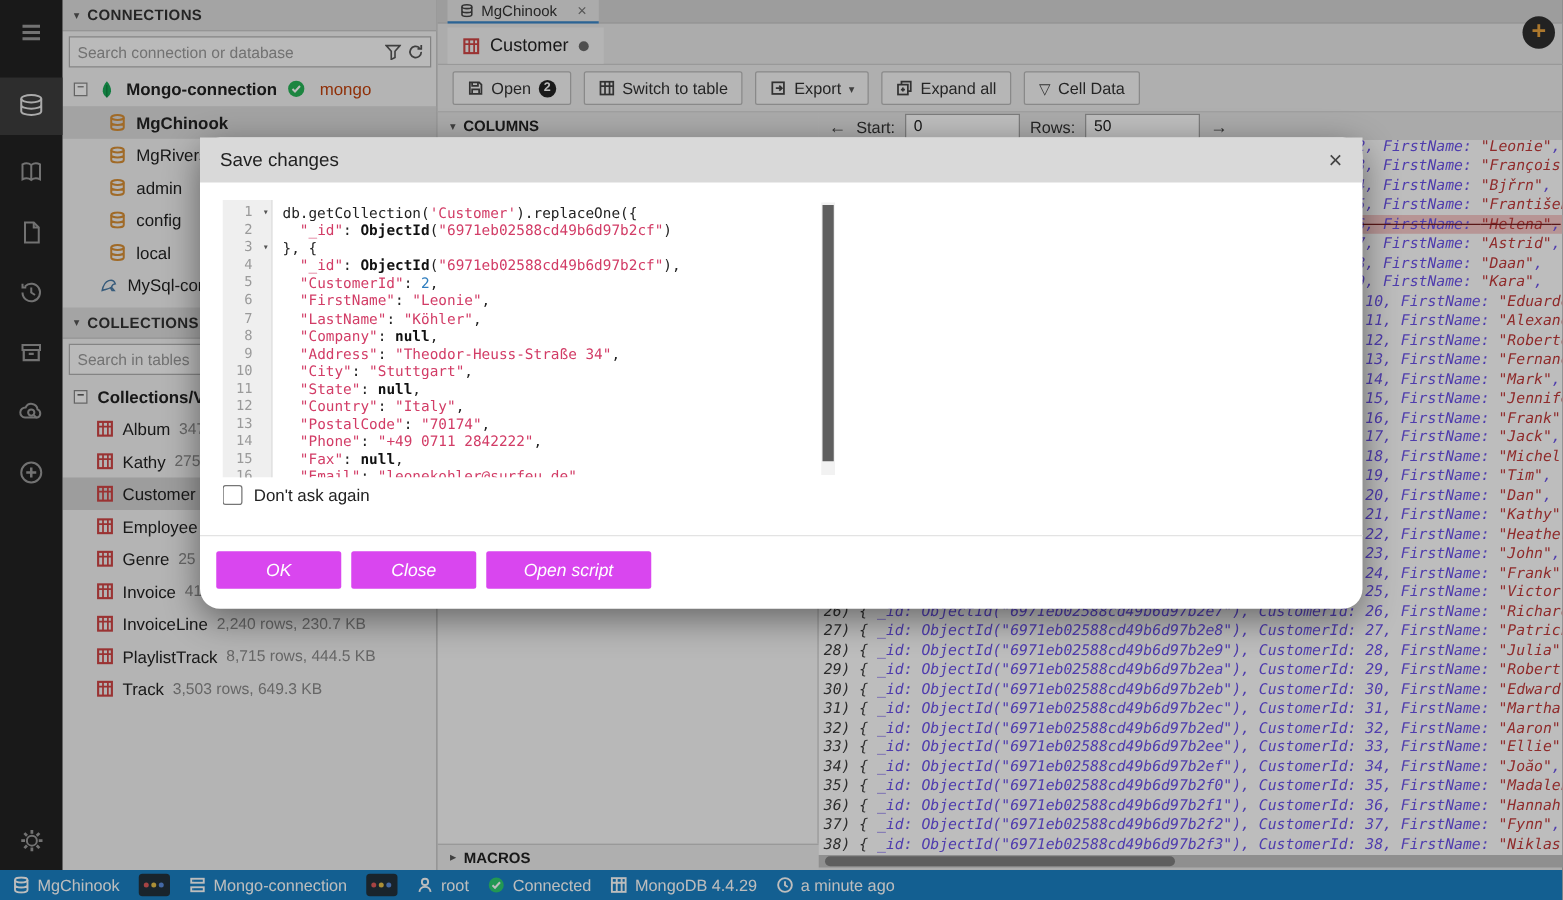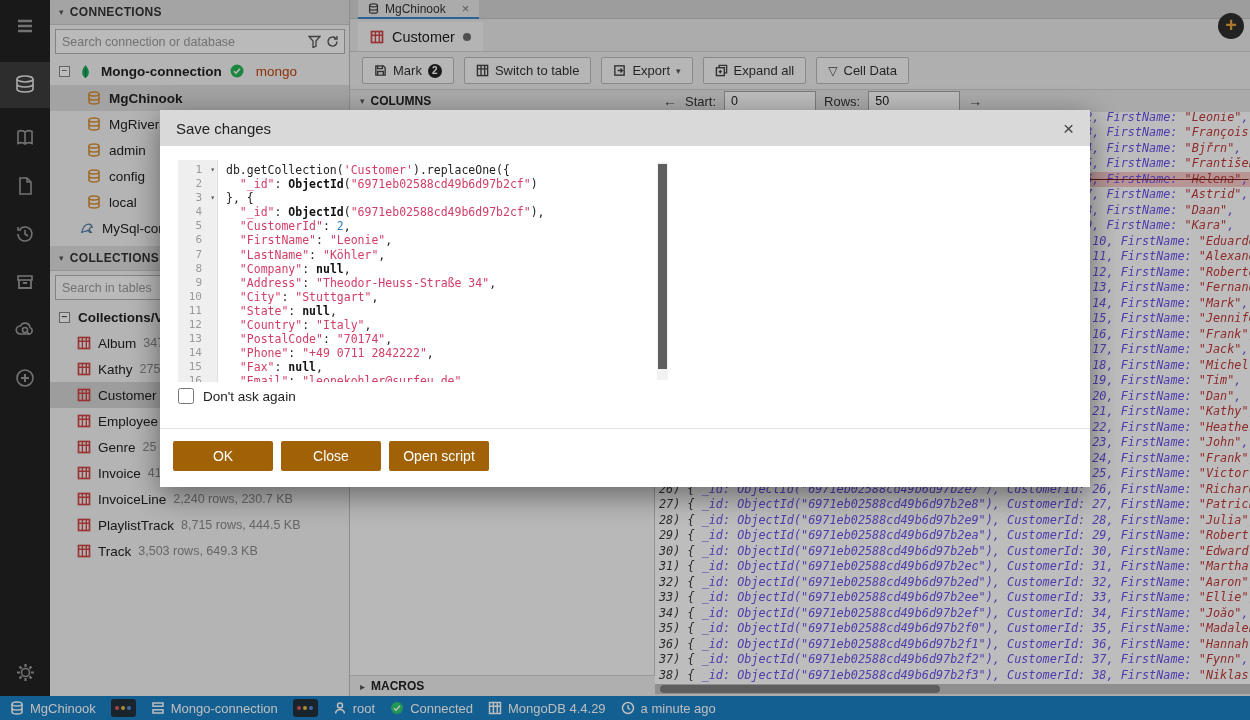--- a/index.html
+++ b/index.html
@@ -84,40 +84,40 @@
   .statusbar{position:absolute;left:0;top:696px;width:1250px;height:24px;background:#1a80c4;display:flex;align-items:center;
              gap:15px;padding-left:10px;color:#fff;font-size:13px;z-index:3;}
   .sitem{display:flex;align-items:center;gap:6px;}
   .sitem svg{width:14px;height:14px;stroke:#fff;fill:none;stroke-width:1.5;}
   .schip{width:25px;height:18px;background:#22313c;border-radius:3px;display:flex;align-items:center;justify-content:center;gap:2px;}
   .schip i{width:4px;height:4px;border-radius:50%;display:block;}
 
   
   .overlay{position:absolute;left:0;top:0;width:1250px;height:720px;background:rgba(0,0,0,.26);z-index:40;}
   .dialog{position:absolute;left:160px;top:110px;width:930px;height:377px;background:#fff;z-index:50;
-          box-shadow:0 8px 28px rgba(0,0,0,.45);}
+          box-shadow:0 8px 28px rgba(0,0,0,.45);border-radius:16px;}
   .dhead{height:36px;background:#d9d9d9;display:flex;align-items:center;padding:0 16px;font-size:15px;color:#222;}
   .dclose{margin-left:auto;font-size:19px;color:#444;line-height:1;}
   .editor{position:absolute;left:18px;top:50px;width:490px;height:222px;display:flex;background:#fff;overflow:hidden;}
   .gutter{width:40px;background:#efefef;border-right:1px solid #dedede;padding-top:3px;flex:none;}
   .ln{position:relative;height:14.1px;line-height:14.1px;font-family:"DejaVu Sans Mono",monospace;font-size:11px;
       color:#9a9a9a;text-align:right;padding-right:15px;}
   .ln .fold{position:absolute;right:2px;top:0;font-size:8px;color:#555;}
   .codearea{flex:1;position:relative;padding:3px 0 0 8px;font-family:"DejaVu Sans Mono",monospace;font-size:11.5px;
             line-height:14.1px;white-space:pre;color:#222;overflow:hidden;}
   .cline{height:14.1px;}
   .cs{color:#d23c66;} .cn{color:#2e7dbe;} .ck{font-weight:bold;color:#111;} .cf{font-weight:bold;color:#111;}
   .vscroll{position:absolute;right:0;top:2px;width:11px;height:218px;background:#f2f2f2;}
   .vthumb{position:absolute;left:1px;top:2px;width:9px;height:205px;background:#5f5f5f;}
   .dcheck{position:absolute;left:18px;top:278px;display:flex;align-items:center;gap:9px;font-size:13.5px;color:#222;}
   .dcheck input{width:16px;height:16px;margin:0;}
   .ddiv{position:absolute;left:0;top:318px;width:100%;border-top:1px solid #e3e3e3;}
   .dfoot{position:absolute;left:13px;top:331px;display:flex;gap:8px;}
-  .dbtn{height:30px;min-width:100px;padding:0 14px;background:#a16207;color:#fff;border:none;border-radius:2px;
-        font-size:14px;font-family:"Liberation Sans",sans-serif;}
+  .dbtn{height:30px;min-width:100px;padding:0 30px;background:#d946ef;color:#fff;border:none;border-radius:2px;
+        font-size:14px;font-family:"Liberation Sans",sans-serif;font-style:italic;}
 </style>
 </head>
 <body>
 
 <div class="app">
 
   <div class="activitybar">
     <div class="abtn" style="top:4px">
       <svg width="22" height="22" viewBox="0 0 22 22">
           <path d="M4 6h14M4 11h14M4 16h14" stroke-width="2.4"></path>
@@ -355,21 +355,21 @@
       <span class="dot"></span>
     </div>
   </div>
 
   <div class="toolbar">
     <button class="tbtn">
       <svg viewBox="0 0 14 14">
           <path d="M2 2h8l2 2v8H2z"></path>
           <path d="M4 2v3h5V2M4 12V8h6v4"></path>
         </svg>
-      <span>Mark</span>
+      <span>Open</span>
       <span class="badge">2</span>
     </button>
     <button class="tbtn">
       <svg viewBox="0 0 14 14">
           <rect x="1.5" y="1.5" width="11" height="11"></rect>
           <path d="M1.5 5.2h11M5.4 1.5v11M9.3 1.5v11"></path>
         </svg>
       <span>Switch to table</span>
     </button>
     <button class="tbtn">

